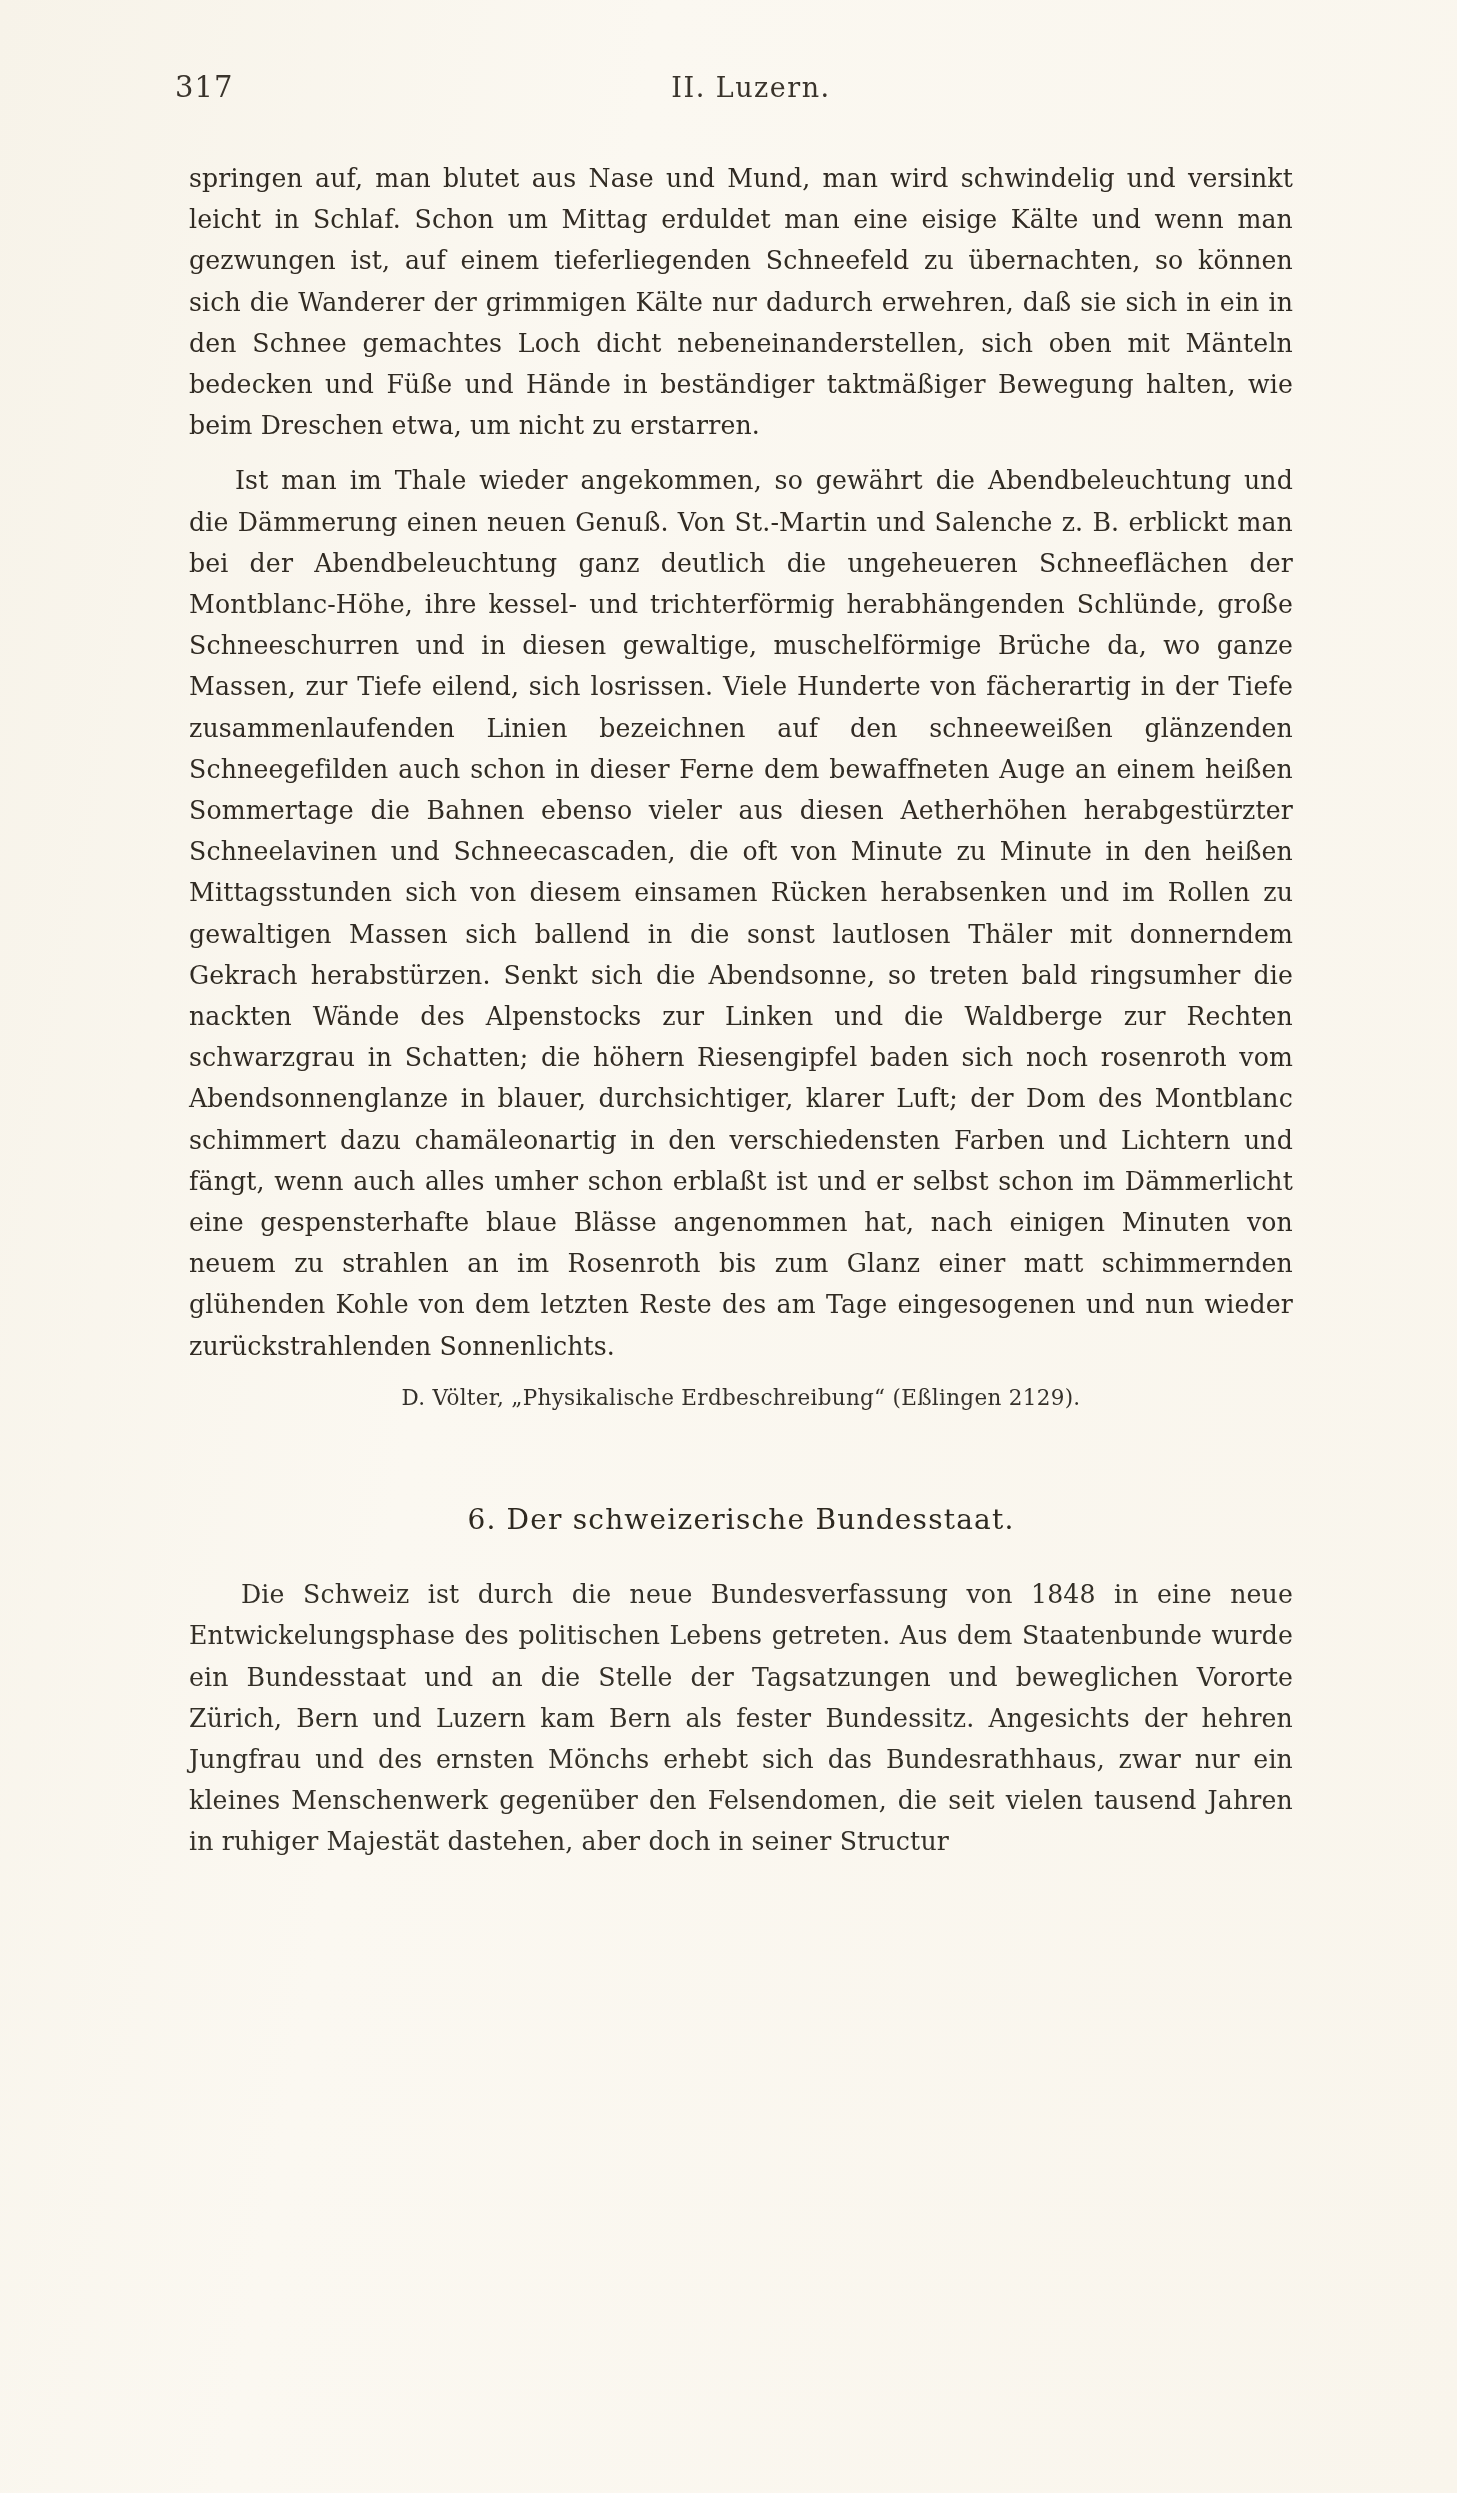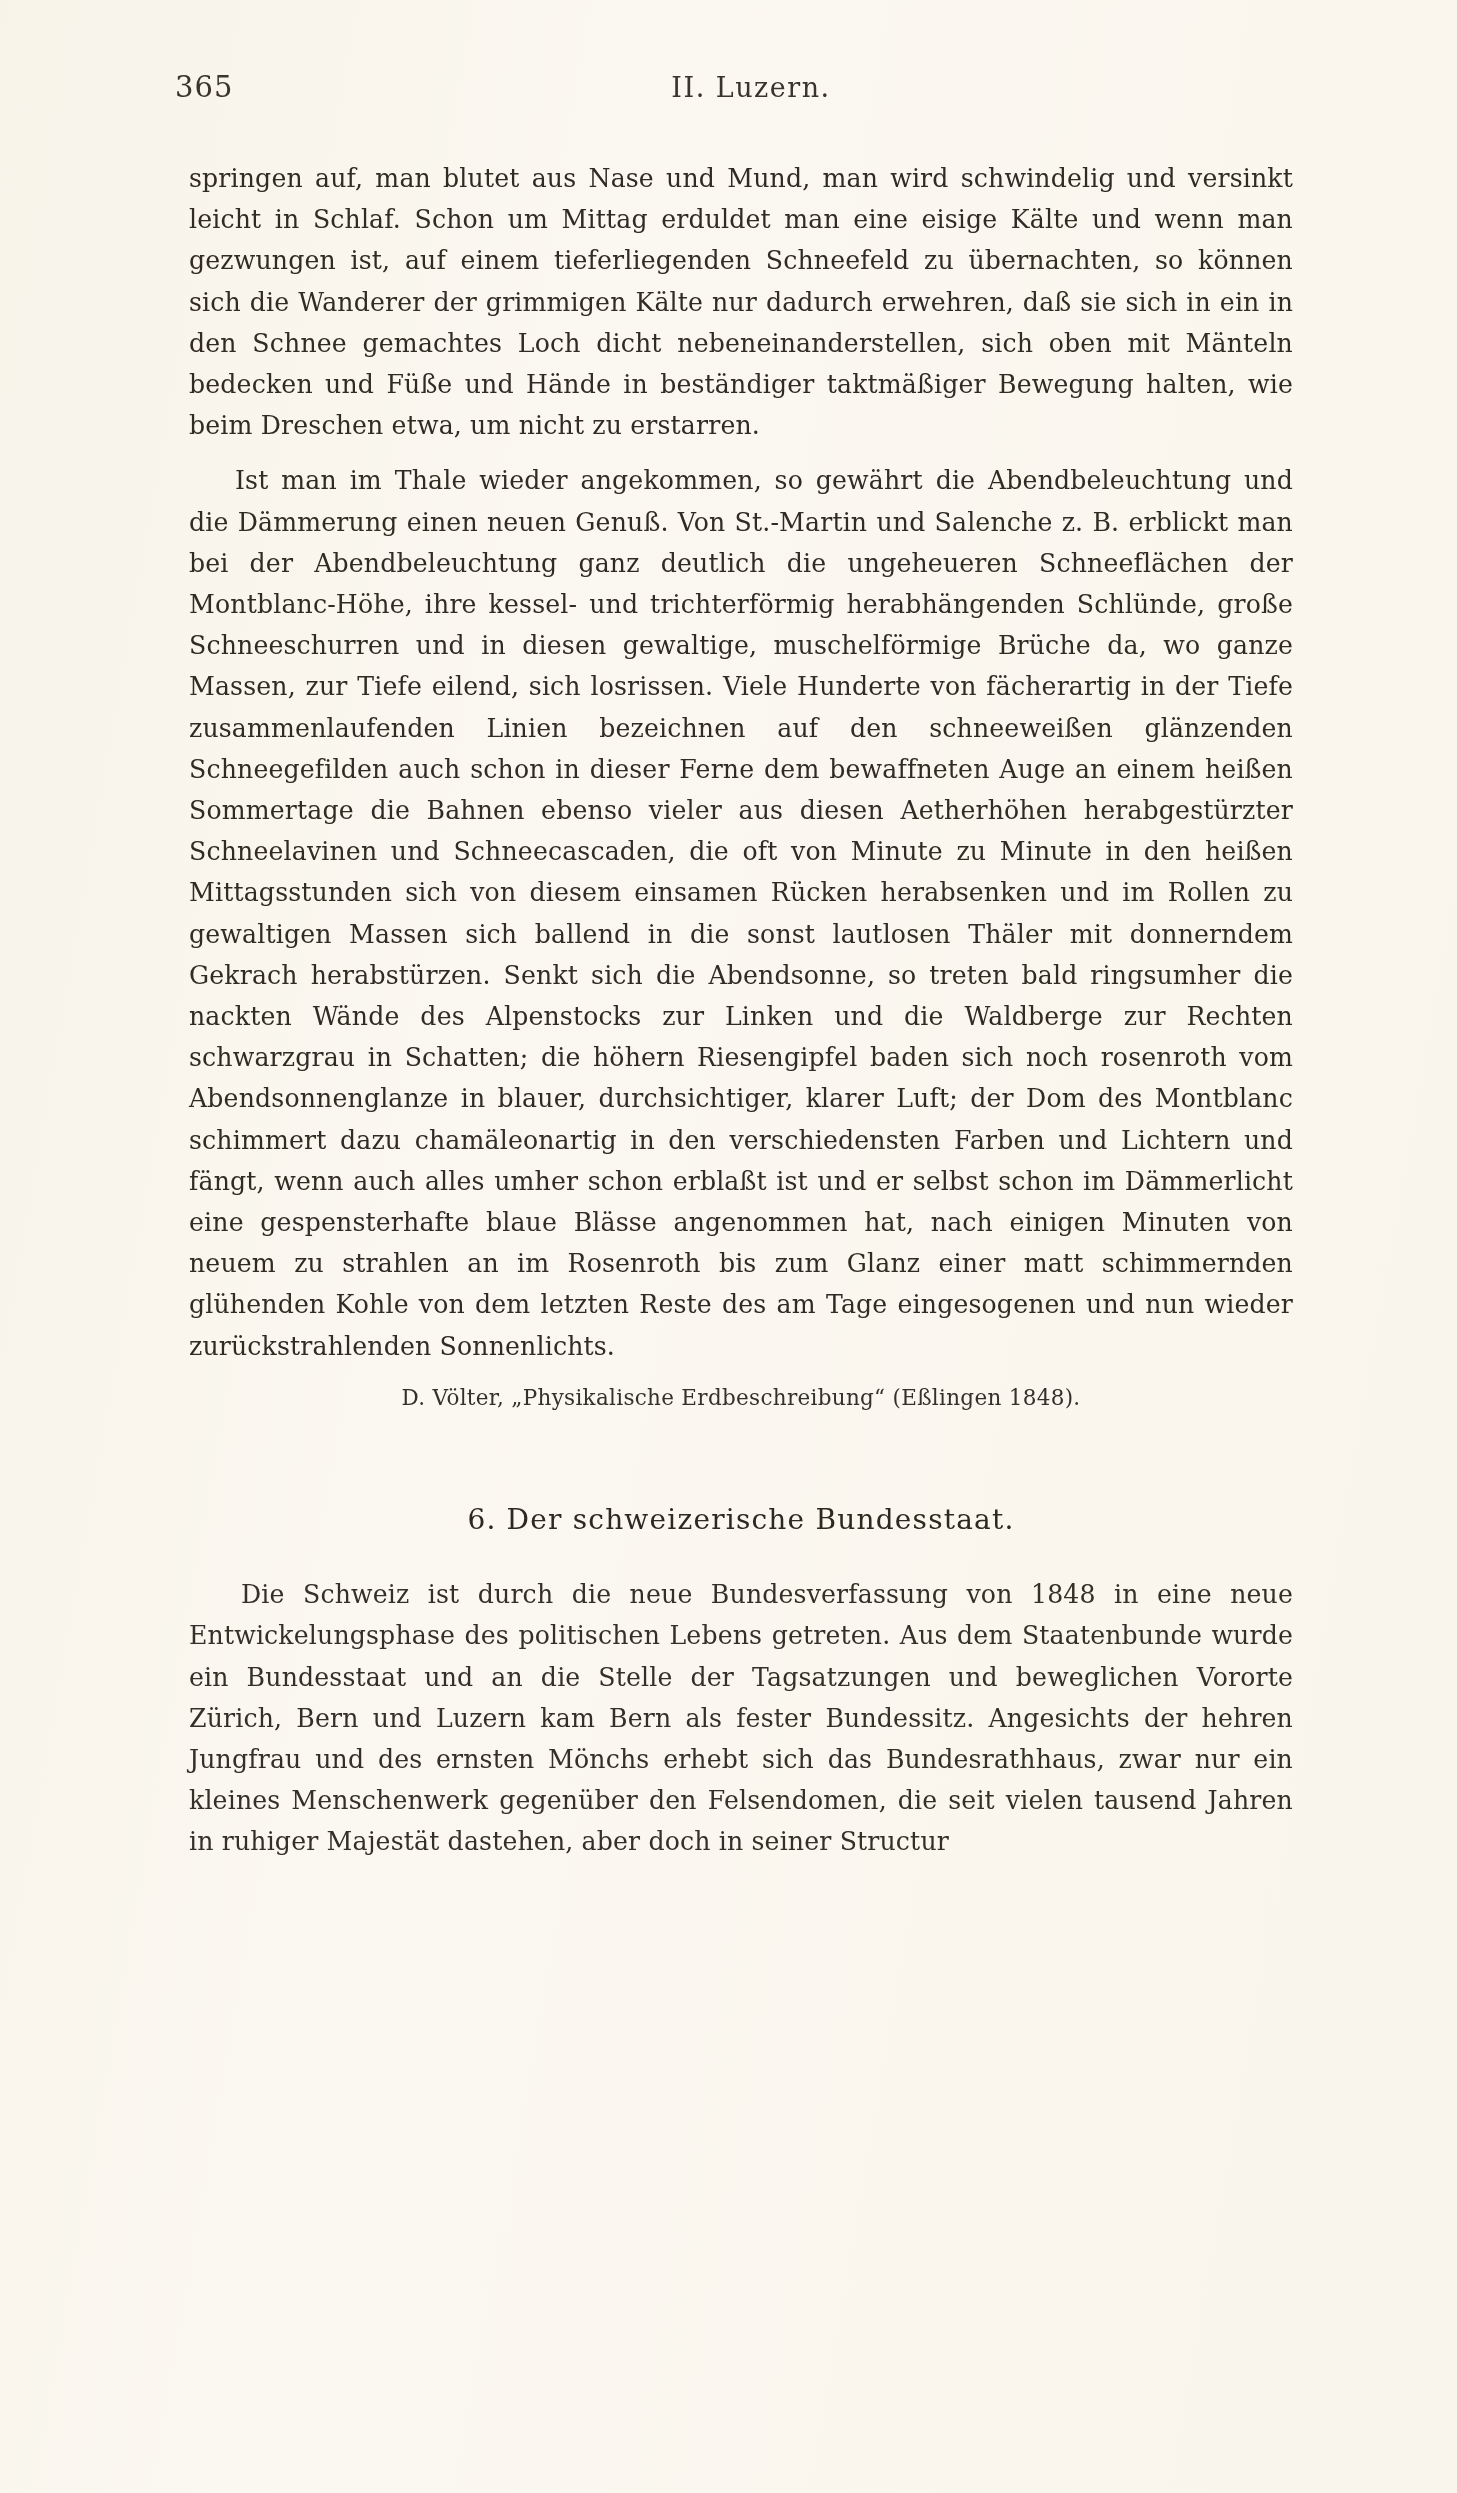--- a/index.html
+++ b/index.html
@@ -82,31 +82,31 @@
   .lower-block {
     color: #343028;
   }
 </style>
 </head>
 <body>
 
 <div class="page">
 
   <div class="header">
-    <div class="folio">365</div>
+    <div class="folio">317</div>
     <div class="running-head">II.  Luzern.</div>
   </div>
 
   <div class="body-text">
 
     <p class="para cont">springen auf, man blutet aus Nase und Mund, man wird schwindelig und versinkt leicht in Schlaf. Schon um Mittag erduldet man eine eisige Kälte und wenn man gezwungen ist, auf einem tieferliegenden Schneefeld zu übernachten, so können sich die Wanderer der grimmigen Kälte nur dadurch erwehren, daß sie sich in ein in den Schnee gemachtes Loch dicht nebeneinanderstellen, sich oben mit Mänteln bedecken und Füße und Hände in beständiger taktmäßiger Bewegung halten, wie beim Dreschen etwa, um nicht zu erstarren.</p>
 
     <p class="para">Ist man im Thale wieder angekommen, so gewährt die Abendbeleuchtung und die Dämmerung einen neuen Genuß. Von St.-Martin und Salenche z. B. erblickt man bei der Abendbeleuchtung ganz deutlich die ungeheueren Schneeflächen der Montblanc-Höhe, ihre kessel- und trichterförmig herabhängenden Schlünde, große Schneeschurren und in diesen gewaltige, muschelförmige Brüche da, wo ganze Massen, zur Tiefe eilend, sich losrissen. Viele Hunderte von fächerartig in der Tiefe zusammenlaufenden Linien bezeichnen auf den schneeweißen glänzenden Schneegefilden auch schon in dieser Ferne dem bewaffneten Auge an einem heißen Sommertage die Bahnen ebenso vieler aus diesen Aetherhöhen herabgestürzter Schneelavinen und Schneecascaden, die oft von Minute zu Minute in den heißen Mittagsstunden sich von diesem einsamen Rücken herabsenken und im Rollen zu gewaltigen Massen sich ballend in die sonst lautlosen Thäler mit donnerndem Gekrach herabstürzen. Senkt sich die Abendsonne, so treten bald ringsumher die nackten Wände des Alpenstocks zur Linken und die Waldberge zur Rechten schwarzgrau in Schatten; die höhern Riesengipfel baden sich noch rosenroth vom Abendsonnenglanze in blauer, durchsichtiger, klarer Luft; der Dom des Montblanc schimmert dazu chamäleonartig in den verschiedensten Farben und Lichtern und fängt, wenn auch alles umher schon erblaßt ist und er selbst schon im Dämmerlicht eine gespensterhafte blaue Blässe angenommen hat, nach einigen Minuten von neuem zu strahlen an im Rosenroth bis zum Glanz einer matt schimmernden glühenden Kohle von dem letzten Reste des am Tage eingesogenen und nun wieder zurückstrahlenden Sonnenlichts.</p>
 
-    <div class="source-line">D. Völter, „Physikalische Erdbeschreibung“ (Eßlingen 1848).</div>
+    <div class="source-line">D. Völter, „Physikalische Erdbeschreibung“ (Eßlingen 2129).</div>
 
     <div class="section-heading">
       <span class="num">6.</span><span>Der schweizerische Bundesstaat.</span>
     </div>
 
     <p class="para small-lead lower-block">Die Schweiz ist durch die neue Bundesverfassung von 1848 in eine neue Entwickelungsphase des politischen Lebens getreten. Aus dem Staatenbunde wurde ein Bundesstaat und an die Stelle der Tagsatzungen und beweglichen Vororte Zürich, Bern und Luzern kam Bern als fester Bundessitz. Angesichts der hehren Jungfrau und des ernsten Mönchs erhebt sich das Bundesrathhaus, zwar nur ein kleines Menschenwerk gegenüber den Felsendomen, die seit vielen tausend Jahren in ruhiger Majestät dastehen, aber doch in seiner Structur</p>
 
   </div>
 
 </div>

